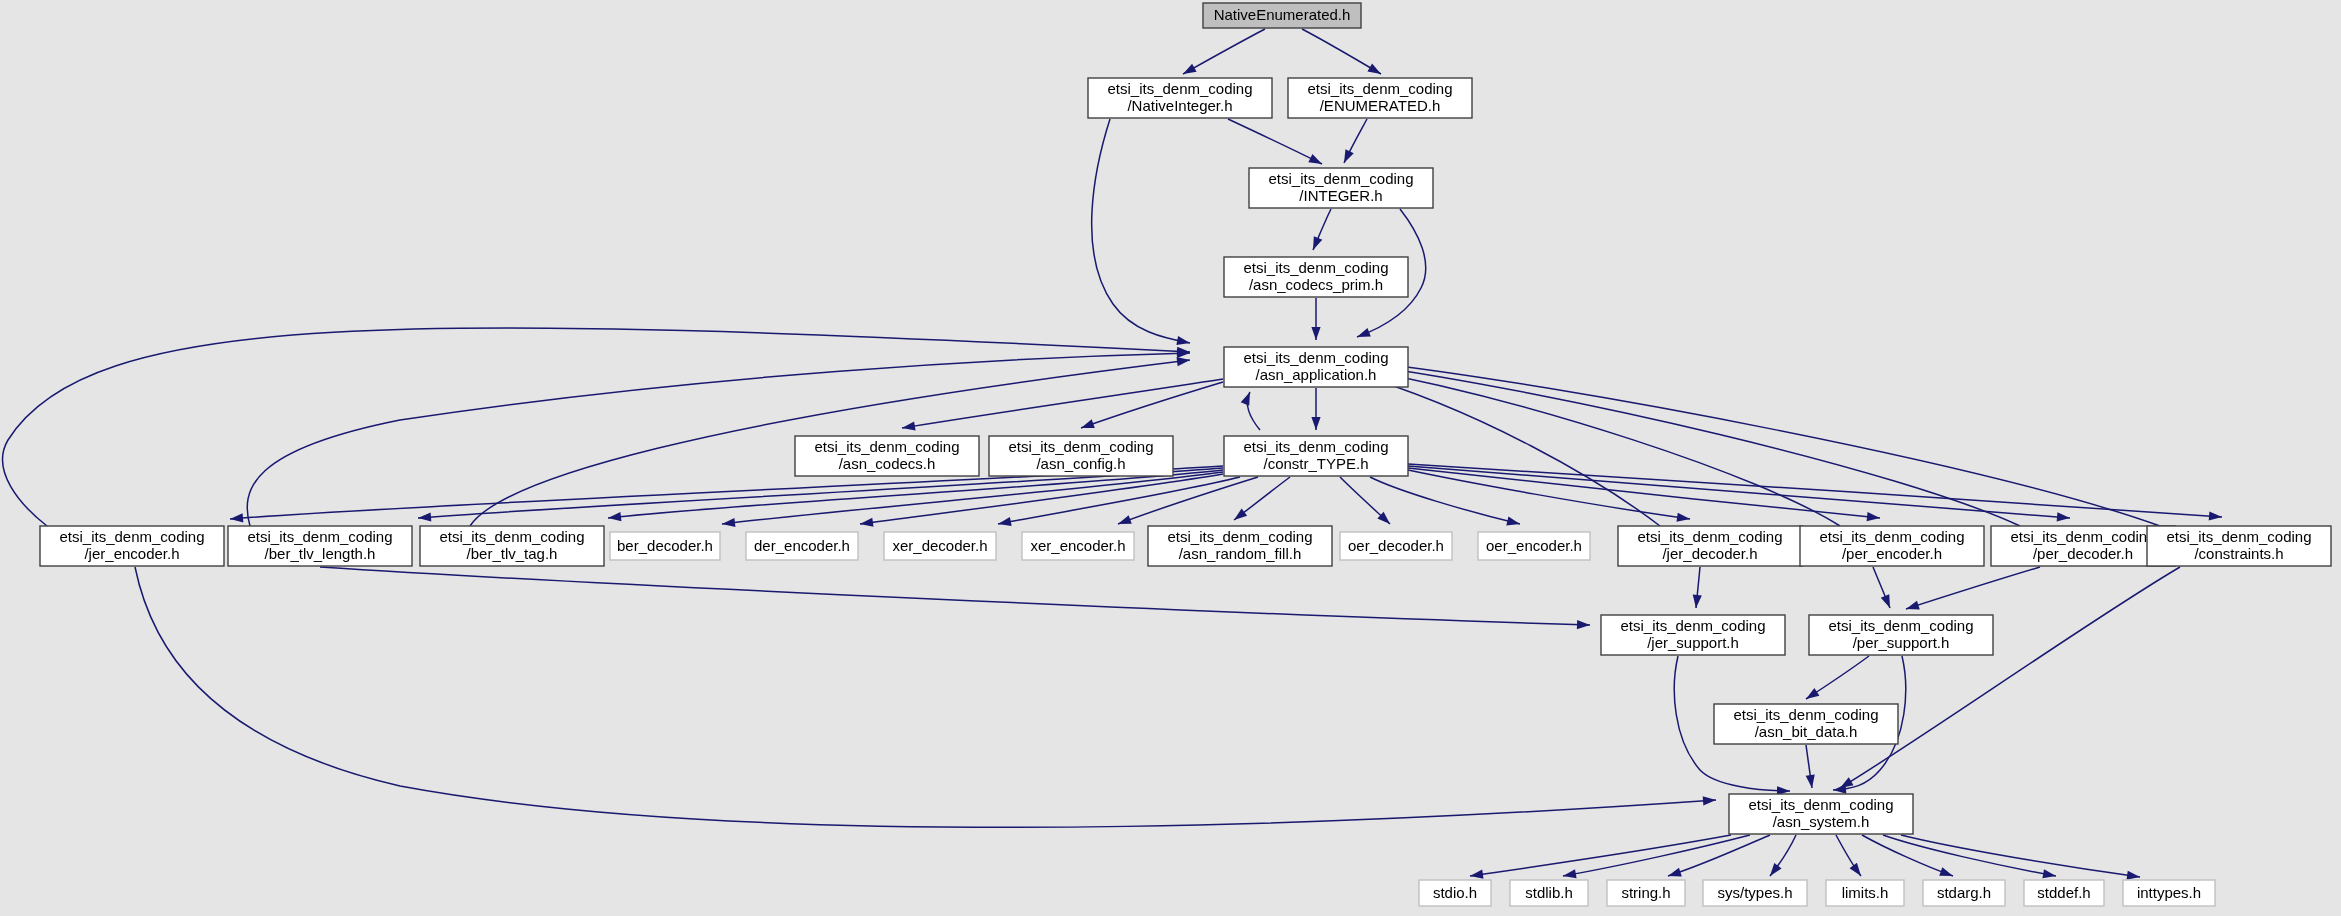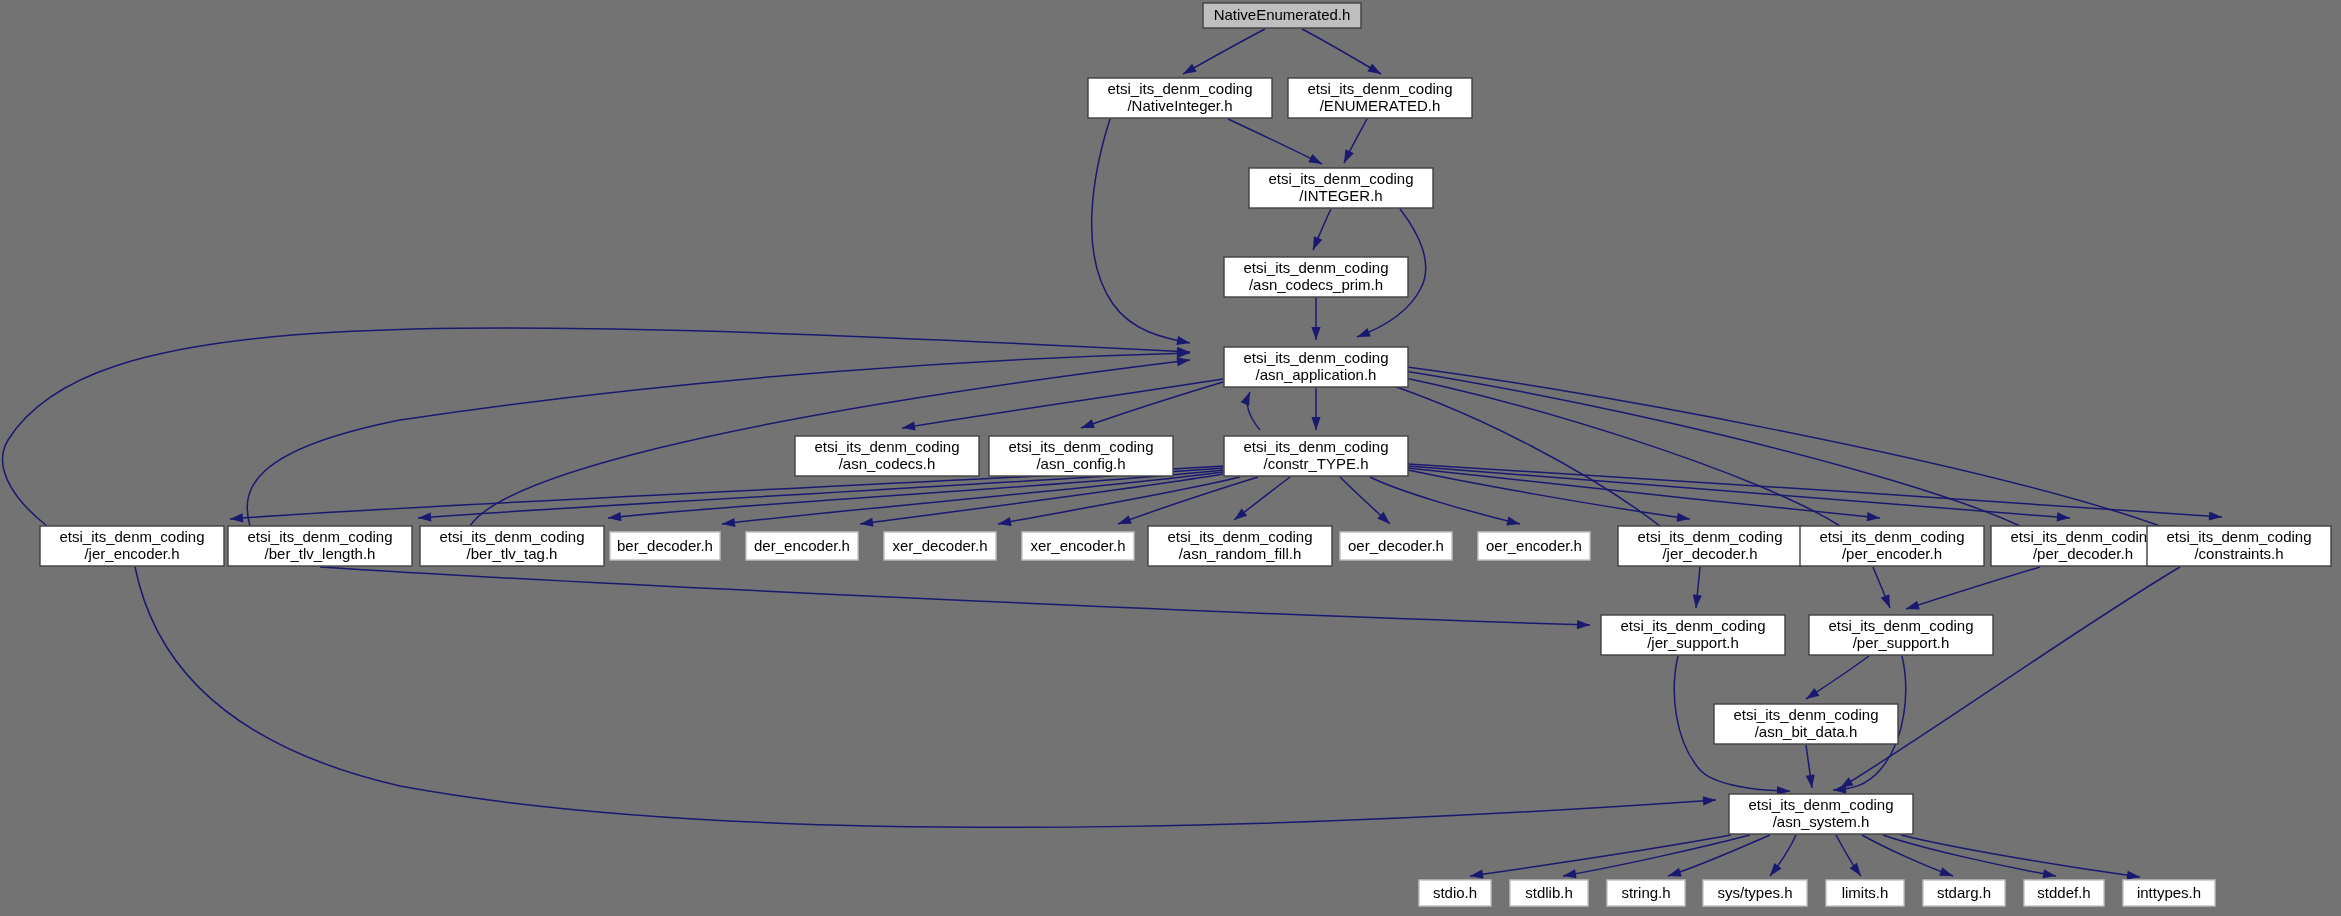--- a/index.html
+++ b/index.html
@@ -1,17 +1,17 @@
 <!DOCTYPE html>
 <html><head>
 <meta charset="utf-8">
 <style>
   html,body{margin:0;padding:0;background:#ffffff;}
   body{font-family:"Liberation Sans", sans-serif;}
-  #canvas{position:relative;width:2341px;height:916px;overflow:hidden;background:#737373;}
+  #canvas{position:relative;width:2341px;height:916px;overflow:hidden;background:#e5e5e5;}
   #graph{position:absolute;left:0;top:0;width:2341px;height:916px;}
   .node-label{font-family:"Liberation Sans", sans-serif; font-size:15px; fill:#000000; text-anchor:middle; dominant-baseline:middle;}
   .nbox{fill:#ffffff; stroke:#404040; stroke-width:1.4;}
   .nbox.root{fill:#bfbfbf; stroke:#404040; stroke-width:1.4;}
   .nbox.light{fill:#ffffff; stroke:#c0c0c0; stroke-width:1.4;}
   .edge{fill:none; stroke:#191970; stroke-width:1.5;}
   .arrowhd{fill:#191970; stroke:none;}
 </style>
 </head>
 <body>

